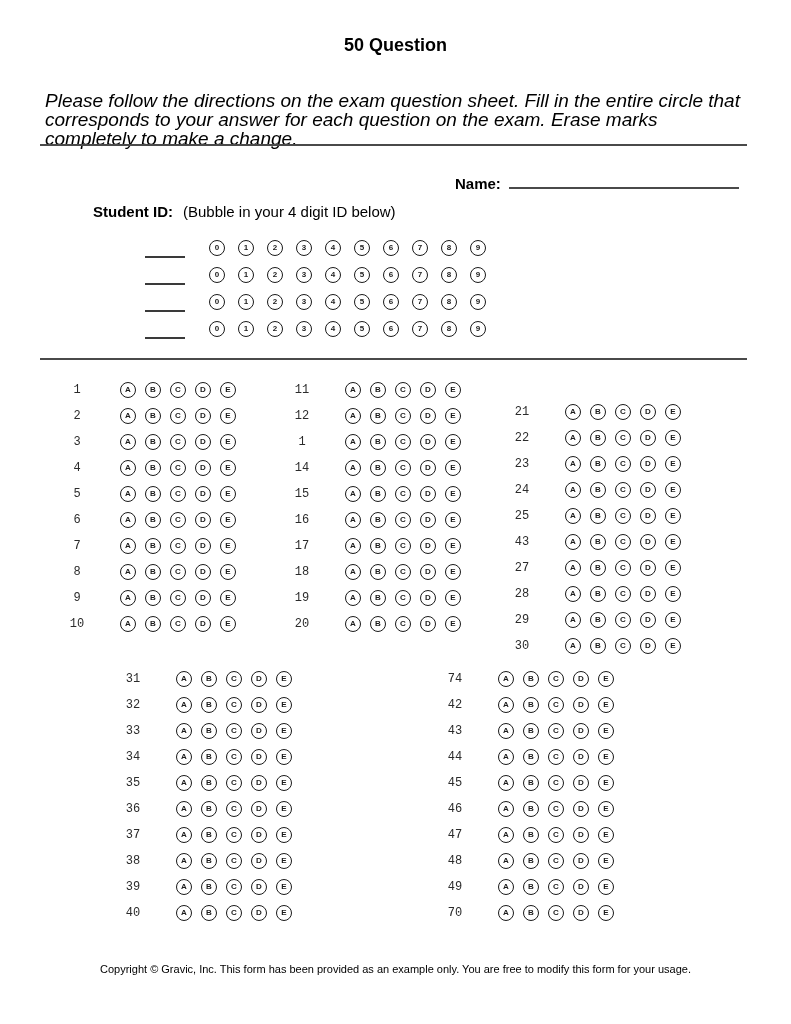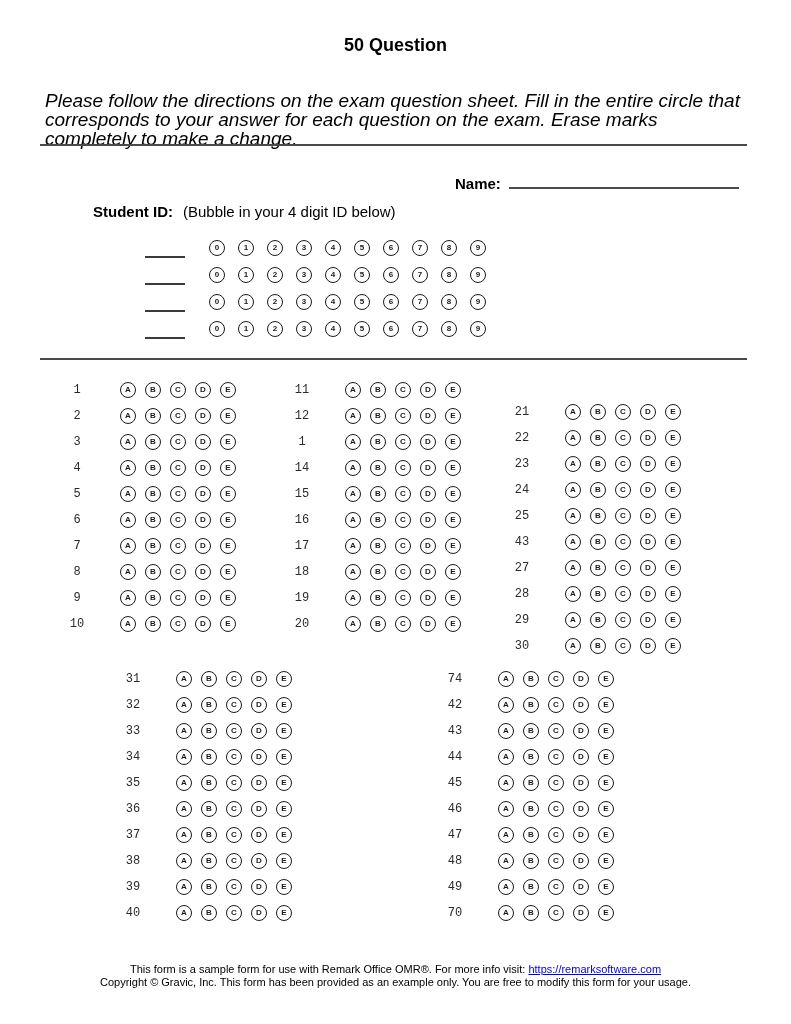--- a/index.html
+++ b/index.html
@@ -721,17 +721,16 @@
           <span class="bubble">A</span>
           <span class="bubble">B</span>
           <span class="bubble">C</span>
           <span class="bubble">D</span>
           <span class="bubble">E</span>
         </div>
       </div>
     </div>
 
   <div class="footer">
-    <div><span>This form is a sample form for use with Remark Office OMR®. For more info visit: </span><a href="#">https://remarksoftware.com</a></div>
     <div>Copyright © Gravic, Inc. This form has been provided as an example only. You are free to modify this form for your usage.</div>
   </div>
 
 </div>
 
 </body></html>

